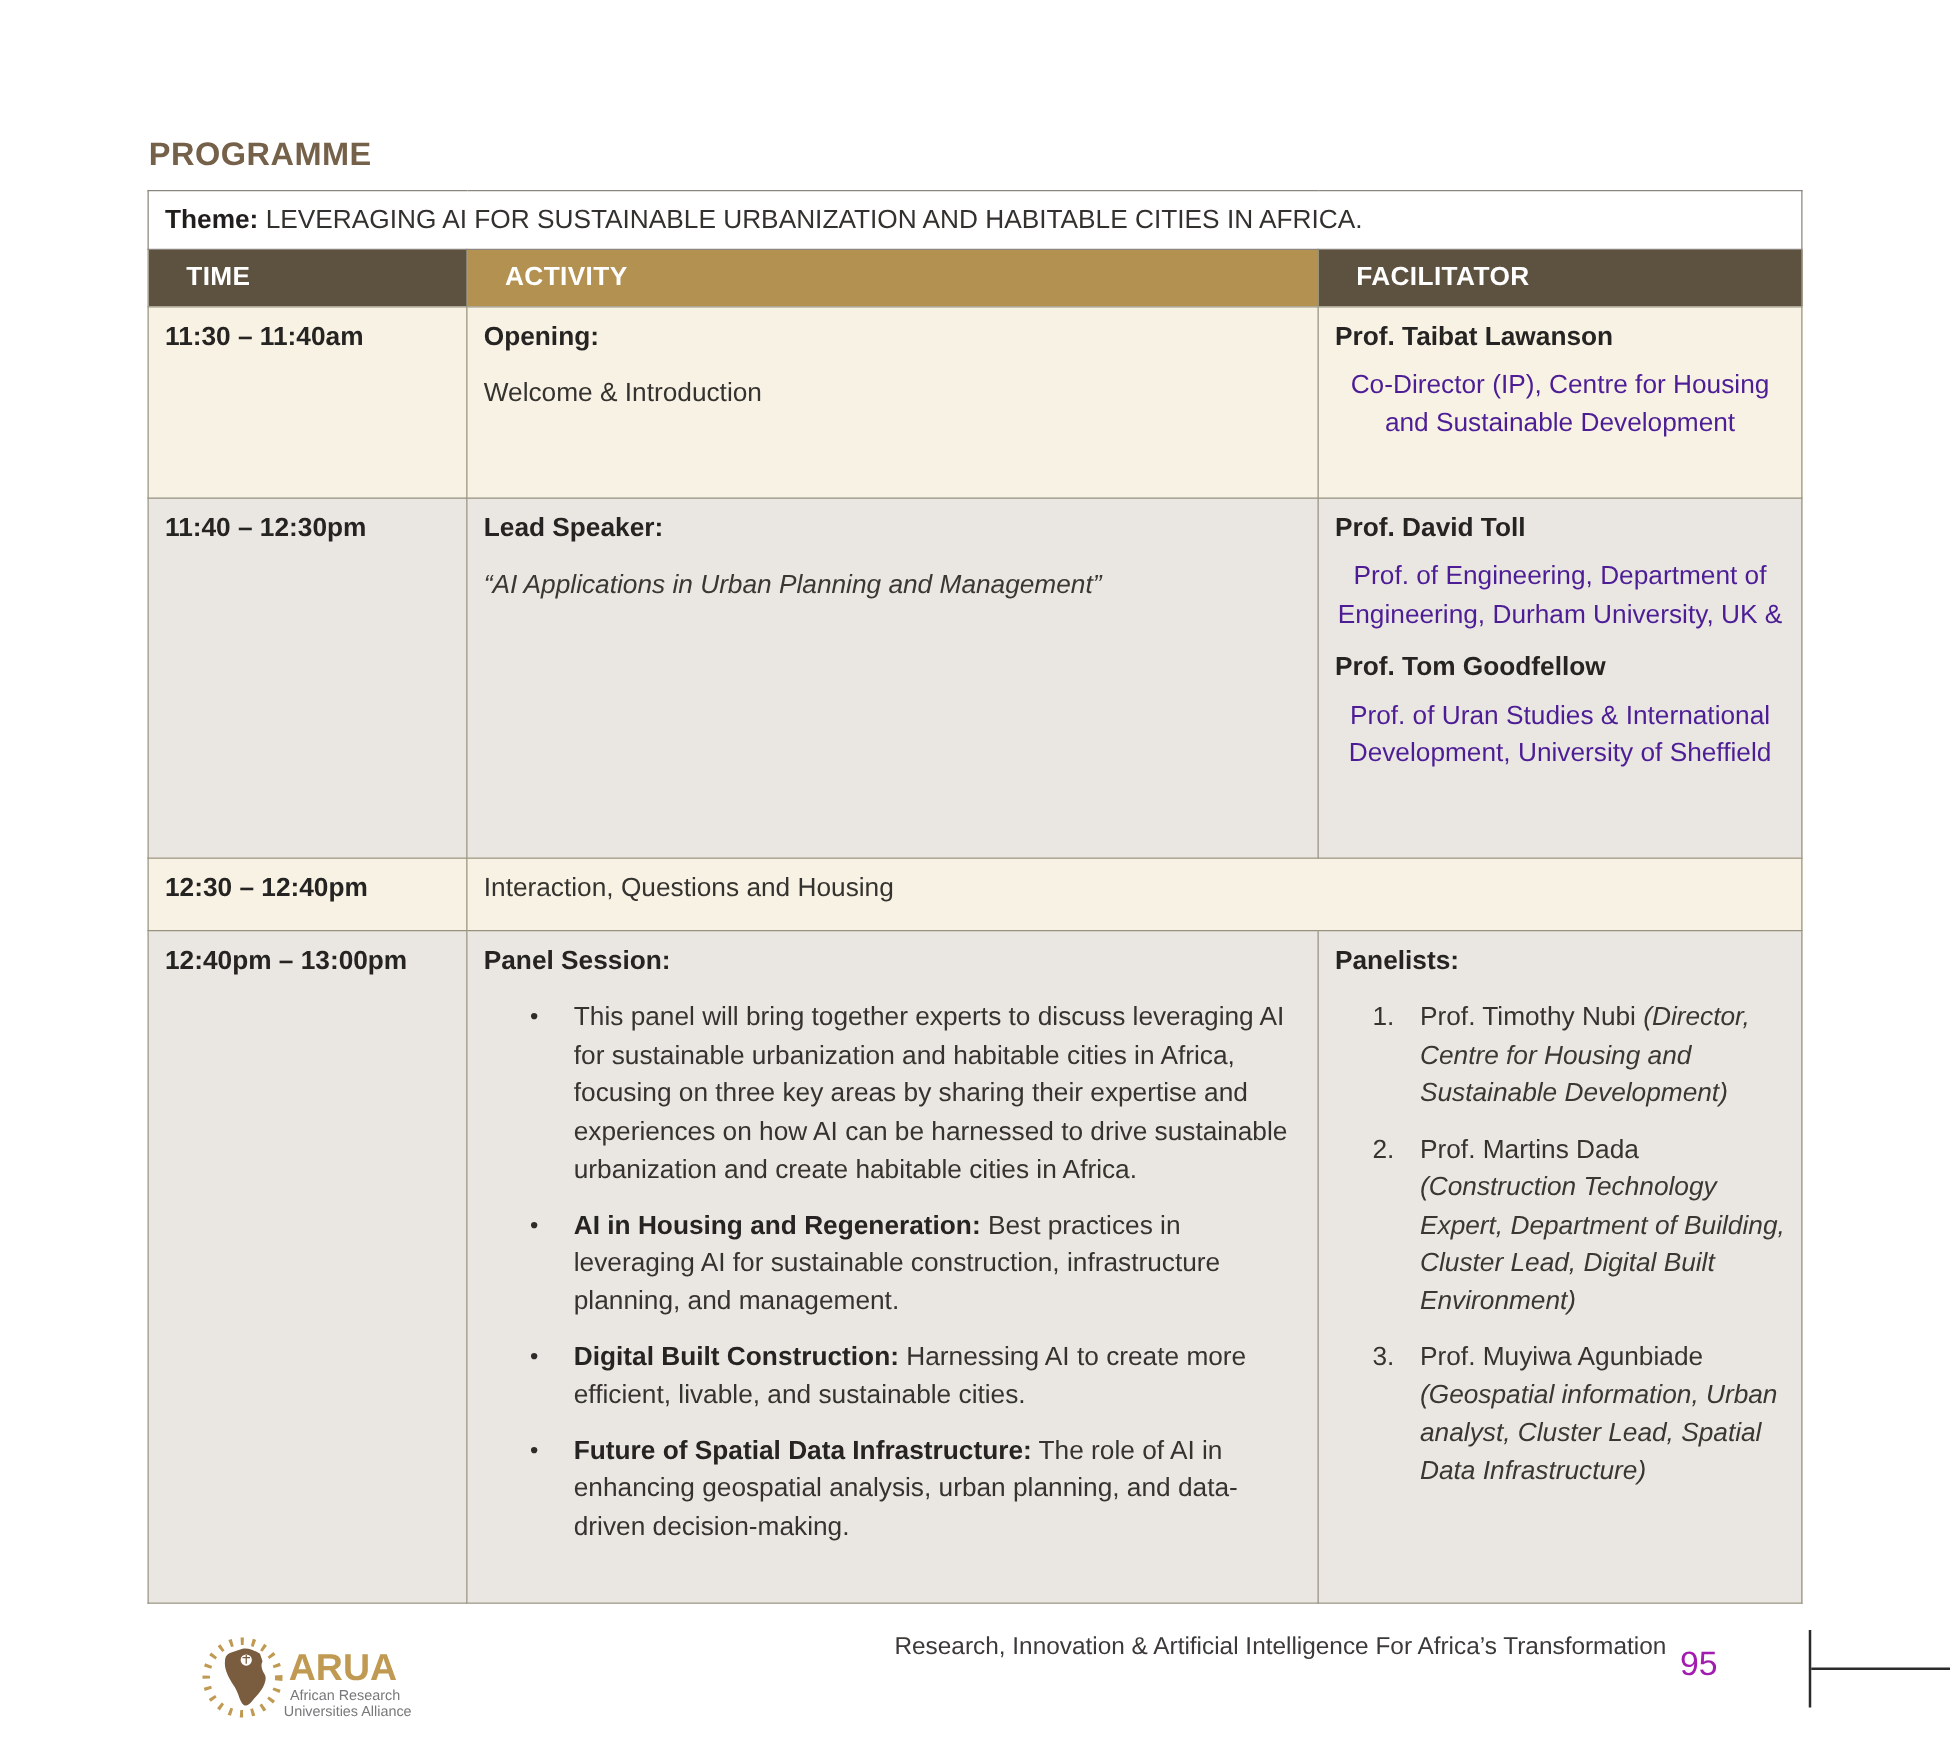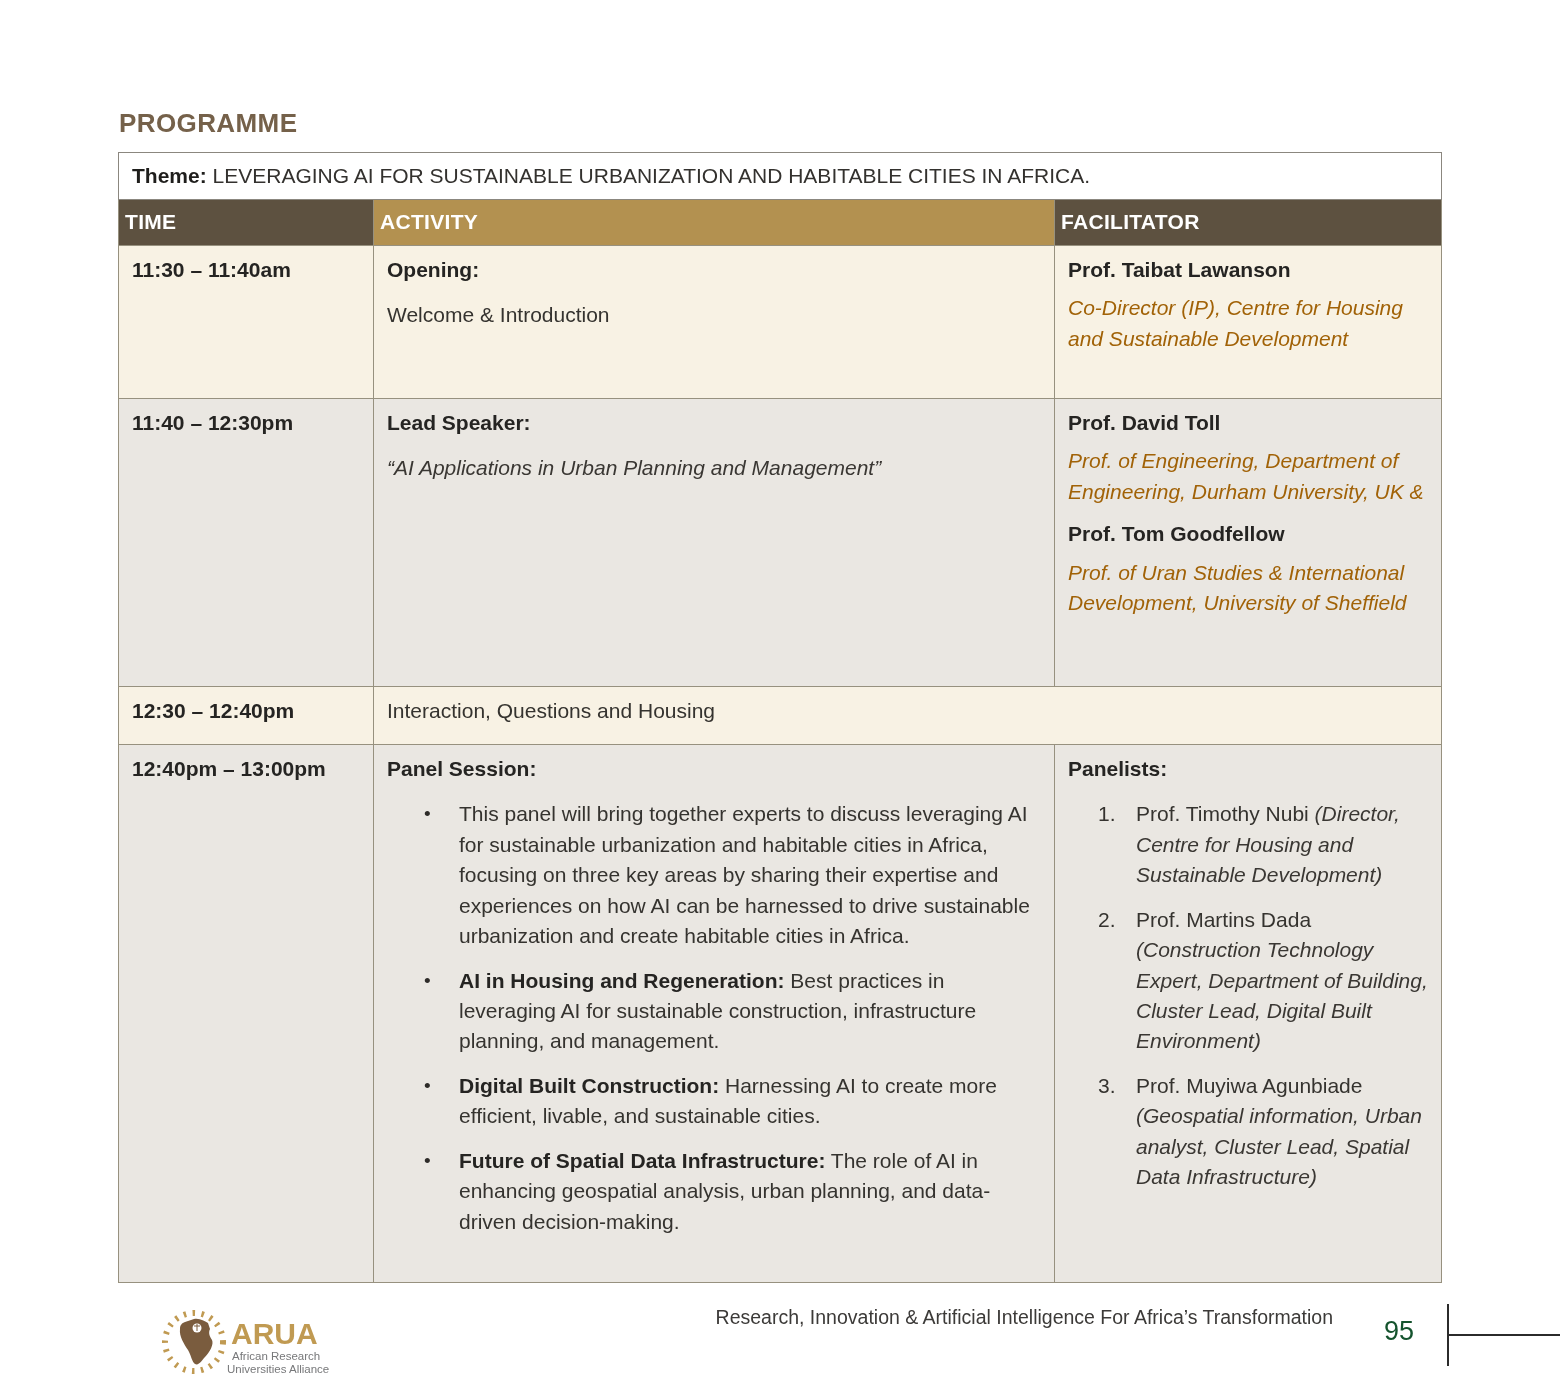--- a/index.html
+++ b/index.html
@@ -31,53 +31,53 @@
   tr.theme-row td {
     background: #ffffff;
     border: 1px solid #8b877f;
     padding: 8px 13px;
     font-size: 21px;
     color: #33312e;
   }
   tr.theme-row .lbl { font-weight: bold; color: #1f1e1c; }
   tr.header-row th {
     color: #ffffff; font-weight: bold; font-size: 21px;
-    padding: 7px 6px;
+    padding: 7px 30px;
     letter-spacing: 0.3px;
     border-color: #97917f;
   }
   th.h-dark { background: #5d5140; }
   th.h-gold { background: #b39150; margin-left: 44px; }
   tr.row-cream td { background: #f8f2e4; }
   tr.row-gray  td { background: #eae7e2; }
   td.time-cell { font-weight: bold; color: #252422; }
   .cell-title { font-weight: bold; color: #252422; margin-bottom: 15px; }
   .plain { color: #35332f; }
   .italic { font-style: italic; color: #3a3733; }
   .fac-name { font-weight: bold; color: #252422; margin-bottom: 8px; }
-  .fac-role { font-style: italic; color: #a16207; margin-bottom: 12px; }
+  .fac-role { color: #4c1d95; margin-bottom: 12px; text-align: center; }
   .bullet-item { display: flex; margin: 0 0 14px 37px; }
   .bullet-dot { width: 35px; flex: 0 0 35px; font-size: 19px; color: #2e2c29; padding-top: 1px; }
   .bullet-text { flex: 1; color: #35332f; }
   .bullet-text strong { color: #252422; }
   .num-item { display: flex; margin: 0 0 14px 30px; }
   .num-label { width: 38px; flex: 0 0 38px; color: #35332f; }
   .num-body { flex: 1; color: #35332f; }
   
   .footer-logo { position: absolute; left: 144px; top: 1302px; }
   .footer-text {
     position: absolute; right: 227px; top: 1302px;
     width: 640px; text-align: right;
     font-size: 19.5px; line-height: 31px;
   }
   .footer-conf { font-weight: bold; color: #1f1e1c; }
   .footer-sub { color: #3c3a38; }
   .page-number {
-    position: absolute; left: 1384px; top: 1316px;
-    font-size: 27px; color: #14532d;
+    position: absolute; left: 1344px; top: 1316px;
+    font-size: 27px; color: #a21caf;
   }
   .mark-v { position: absolute; left: 1447px; top: 1304px; width: 2px; height: 62px; background: #2b2b2b; }
   .mark-h { position: absolute; left: 1449px; top: 1334px; width: 111px; height: 2px; background: #2b2b2b; }
 </style>
 </head>
 <body>
 
 <div class="page-title">PROGRAMME</div>
 
 <table class="programme">

